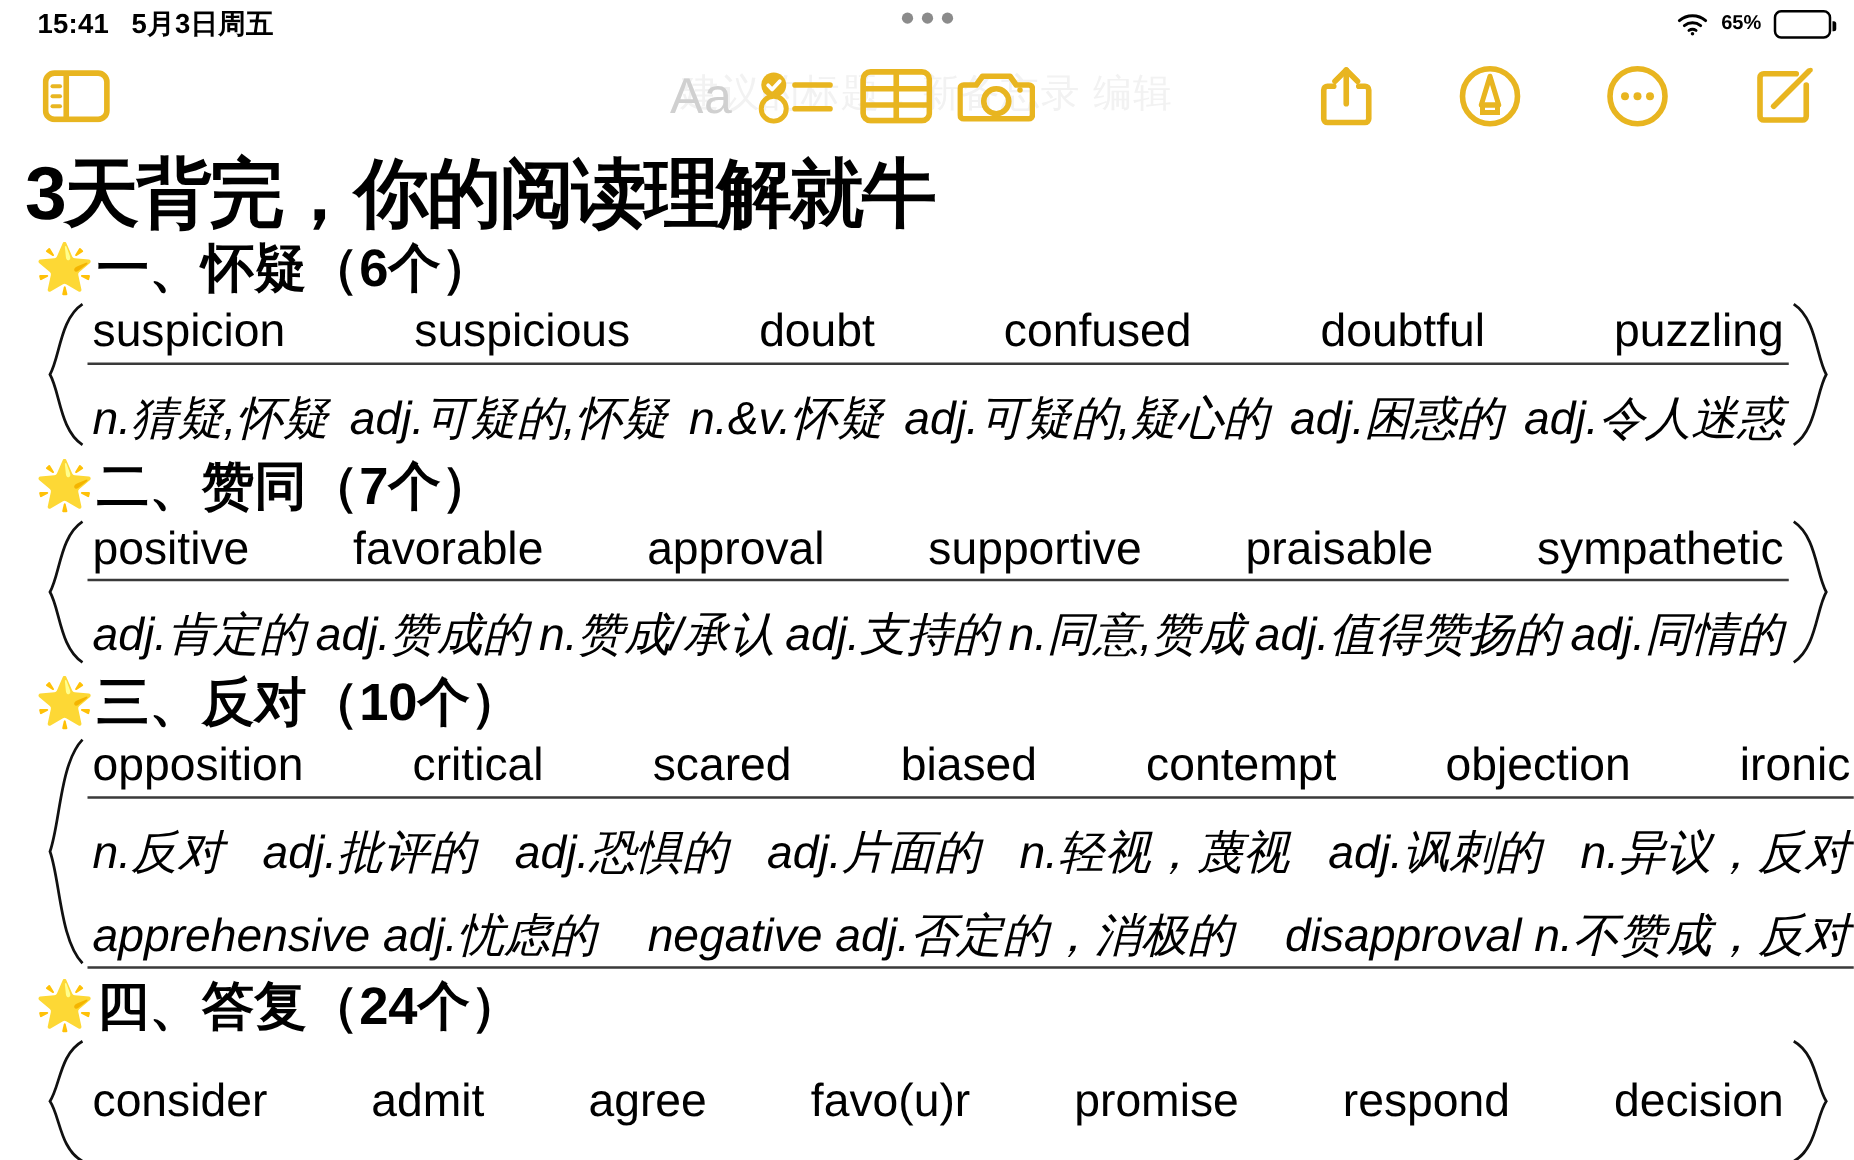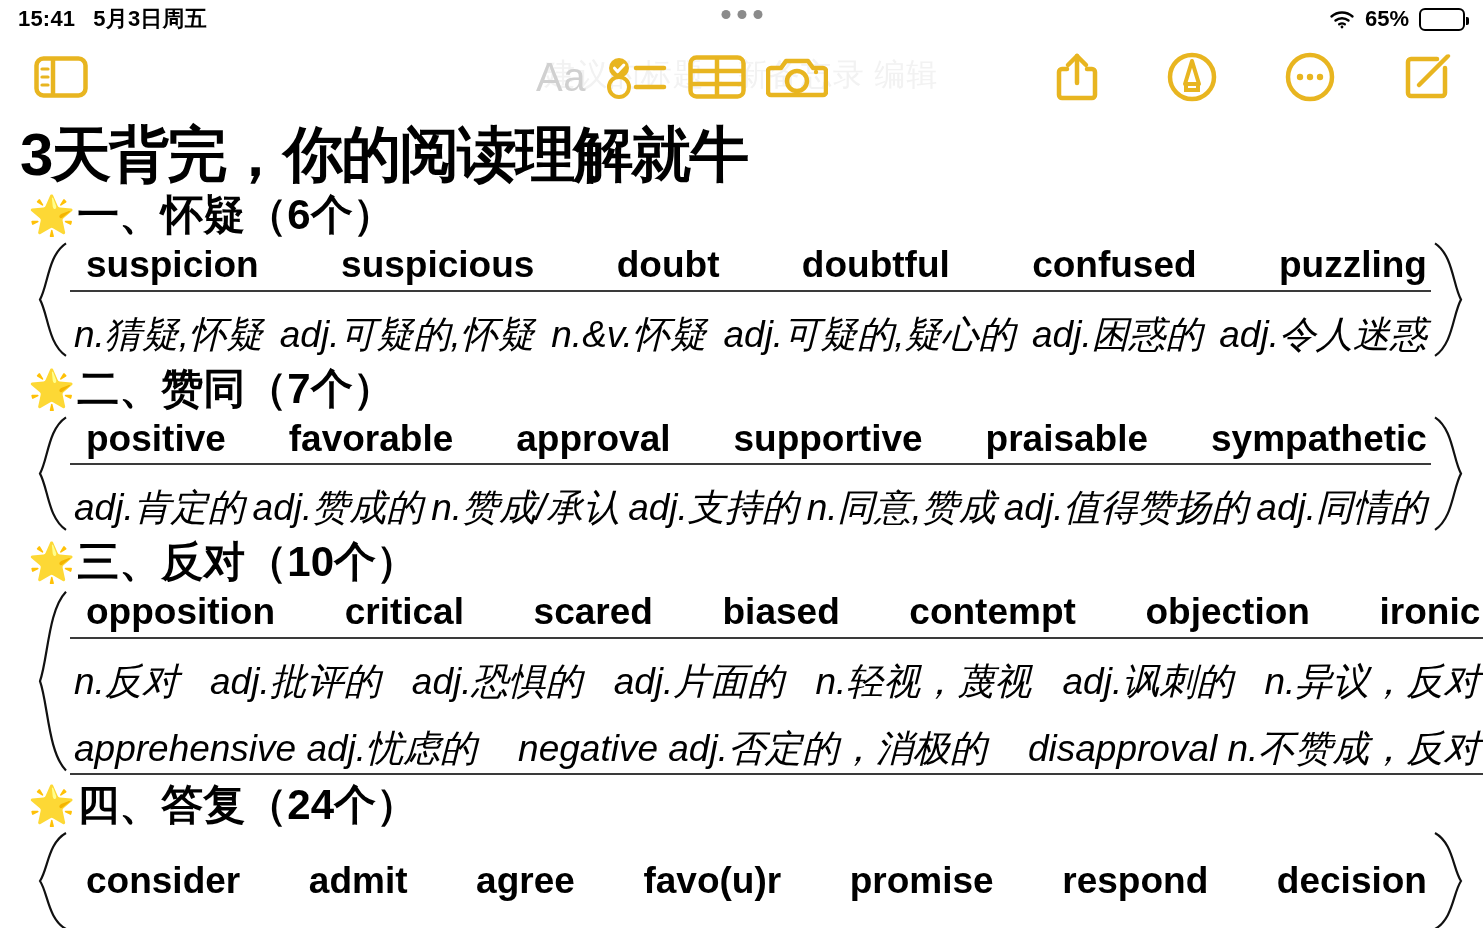--- a/index.html
+++ b/index.html
@@ -15,37 +15,37 @@
     color: #000;
     position: relative;
   }
 
   
   .status-bar {
     height: 38px;
     display: flex;
     align-items: center;
     justify-content: space-between;
-    padding: 0 18px 0 18px;
+    padding: 0 18px 0 30px;
     box-sizing: border-box;
     position: relative;
   }
   .status-left {
     display: flex;
     align-items: baseline;
     gap: 18px;
     font-size: 22px;
     font-weight: 600;
     letter-spacing: 0.2px;
   }
   .status-right {
     display: flex;
     align-items: center;
     gap: 10px;
-    font-size: 22px;
+    font-size: 16px;
     font-weight: 600;
     text-align: right;
   }
   .wifi-icon { display: inline-block; width: 26px; height: 20px; position: relative; }
   .wifi-icon svg { display: block; }
   .battery {
     width: 46px; height: 23px;
     border: 2.5px solid #000;
     border-radius: 6px;
     position: relative;
@@ -180,22 +180,21 @@
   .row {
     display: flex;
     justify-content: space-between;
     align-items: baseline;
     font-size: 37px;
     white-space: nowrap;
     line-height: 1.3;
     padding: 0 4px;
   }
   .row.words {
-    font-weight: 700;
-    margin-left: 12px;
+    font-weight: 400;
   }
   .row.meanings {
     border-top: 2.5px solid #3a3a3a;
     padding-top: 19px;
     font-style: italic;
   }
   .row.meanings.no-rule {
     border-top: none;
   }
   .row.bottom-rule {
@@ -331,22 +330,22 @@
         <div class="brace">
           <svg viewBox="0 0 34 100" preserveAspectRatio="none">
             <path d="M30 2 C12 12, 12 38, 4 50 C12 62, 12 88, 30 98" fill="none" stroke="#111" stroke-width="2.2" vector-effect="non-scaling-stroke"></path>
           </svg>
         </div>
         <div class="rows">
           <div class="row words">
             <span class="cell">suspicion</span>
             <span class="cell">suspicious</span>
             <span class="cell">doubt</span>
+            <span class="cell">confused</span>
             <span class="cell">doubtful</span>
-            <span class="cell">confused</span>
             <span class="cell">puzzling</span>
           </div>
           <div class="row meanings">
             <span class="cell">n.猜疑,怀疑</span>
             <span class="cell">adj.可疑的,怀疑</span>
             <span class="cell">n.&amp;v.怀疑</span>
             <span class="cell">adj.可疑的,疑心的</span>
             <span class="cell">adj.困惑的</span>
             <span class="cell">adj.令人迷惑</span>
           </div>

